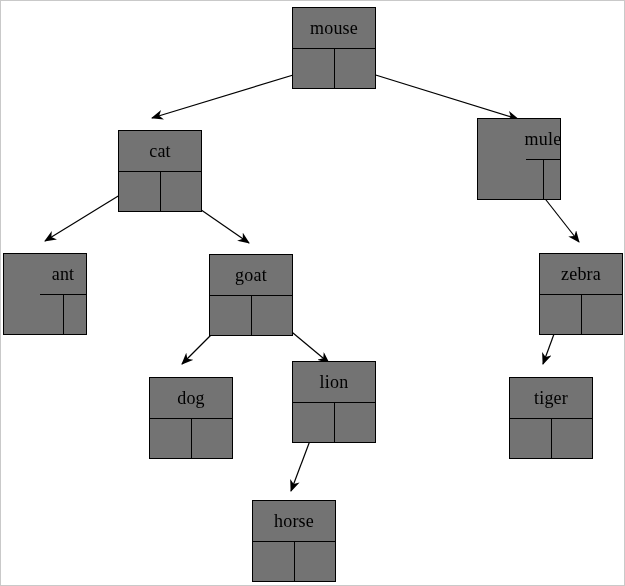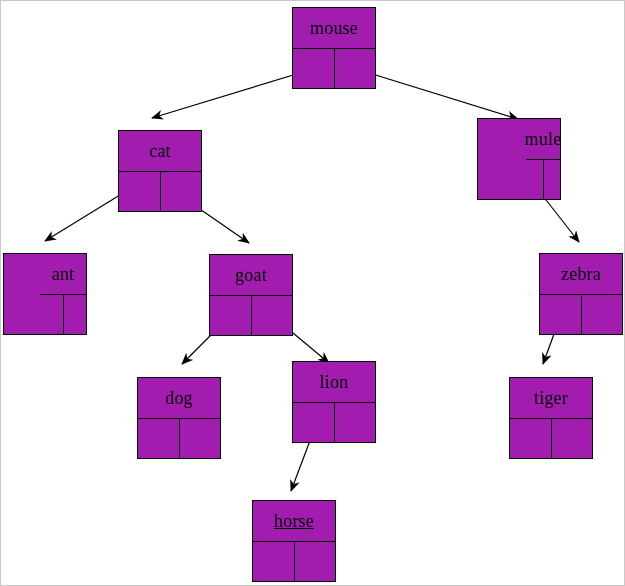--- a/index.html
+++ b/index.html
@@ -22,21 +22,21 @@
     top: 0;
     width: 623px;
     height: 584px;
     pointer-events: none;
   }
   .node {
     position: absolute;
     width: 84px;
     height: 82px;
     border: 1px solid #000000;
-    background: #a21caf;
+    background: #737373;
     box-sizing: border-box;
     display: flex;
     flex-direction: column;
   }
   .node-label {
     height: 40px;
     border-bottom: 1px solid #000000;
     display: flex;
     align-items: center;
     justify-content: center;
@@ -111,41 +111,41 @@
         <div class="pointer-cell right"></div>
       </div>
     </div>
     <div class="node" style="left: 538px; top: 252px;">
       <div class="node-label">zebra</div>
       <div class="node-pointers">
         <div class="pointer-cell left"></div>
         <div class="pointer-cell right"></div>
       </div>
     </div>
-    <div class="node" style="left: 136px; top: 376px;">
+    <div class="node" style="left: 148px; top: 376px;">
       <div class="node-label">dog</div>
       <div class="node-pointers">
         <div class="pointer-cell left"></div>
         <div class="pointer-cell right"></div>
       </div>
     </div>
     <div class="node" style="left: 291px; top: 360px;">
       <div class="node-label">lion</div>
       <div class="node-pointers">
         <div class="pointer-cell left"></div>
         <div class="pointer-cell right"></div>
       </div>
     </div>
     <div class="node" style="left: 496px; top: 376px; margin-left: 12px;">
       <div class="node-label">tiger</div>
       <div class="node-pointers">
         <div class="pointer-cell left"></div>
         <div class="pointer-cell right"></div>
       </div>
     </div>
-    <div class="node" style="left: 251px; top: 499px; text-decoration: underline;">
+    <div class="node" style="left: 251px; top: 499px;">
       <div class="node-label">horse</div>
       <div class="node-pointers">
         <div class="pointer-cell left"></div>
         <div class="pointer-cell right"></div>
       </div>
     </div>
   </div>
 
 </body></html>

